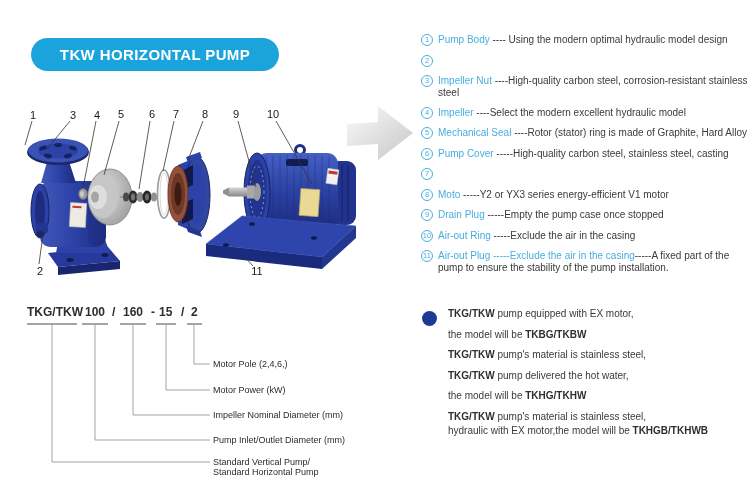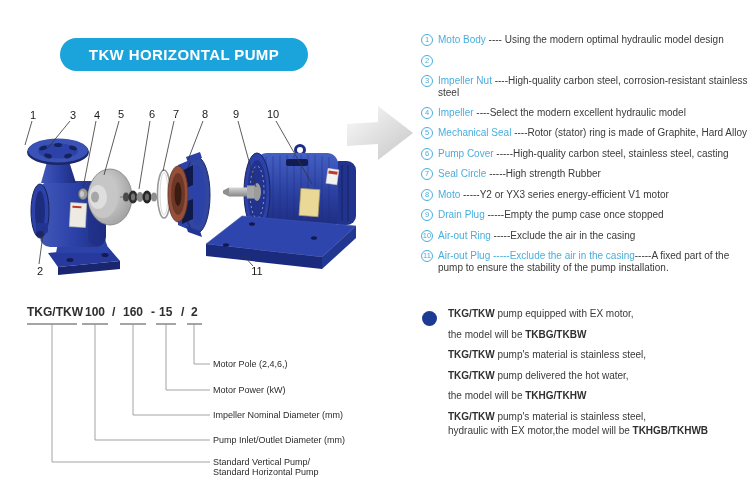--- a/index.html
+++ b/index.html
@@ -1,19 +1,19 @@
 <!DOCTYPE html>
 <html><head>
 <meta charset="utf-8">
 <style>
   html,body{margin:0;padding:0;background:#fff;}
   .page{position:relative;width:756px;height:500px;background:#ffffff;overflow:hidden;
         font-family:"Liberation Sans",sans-serif;color:#3a3a3a;}
   
-  .banner{position:absolute;left:60px;top:38px;width:248px;height:33px;background:#1ba3dc;
+  .banner{position:absolute;left:31px;top:38px;width:248px;height:33px;background:#1ba3dc;
           border-radius:17px;display:flex;align-items:center;justify-content:center;
           color:#fff;font-weight:bold;font-size:15px;letter-spacing:.4px;}
   
   .diagram{position:absolute;left:10px;top:95px;width:410px;height:200px;}
   .diagram text{font-family:"Liberation Sans",sans-serif;font-size:11px;fill:#1a1a1a;}
   
   .parts{position:absolute;left:421px;top:34px;width:332px;}
   .pitem{display:flex;align-items:flex-start;margin-bottom:8.5px;font-size:10px;
          line-height:11.5px;color:#3a3a3a;}
   .pnum{flex:0 0 auto;width:10px;height:10px;border:1px solid #49aede;border-radius:50%;
@@ -206,21 +206,21 @@
       <text x="226" y="23">9</text>
       <text x="263" y="23">10</text>
       <text x="30" y="180">2</text>
       <text x="247" y="180">11</text>
     </g>
   </svg>
 
   <div class="parts">
     <div class="pitem">
         <span class="pnum">1</span>
-        <span class="ptxt"><span class="pname">Moto Body</span><span class="pdesc"> ---- Using the modern optimal hydraulic model design</span></span>
+        <span class="ptxt"><span class="pname">Pump Body</span><span class="pdesc"> ---- Using the modern optimal hydraulic model design</span></span>
       </div>
     <div class="pitem">
         <span class="pnum">2</span>
       </div>
     <div class="pitem">
         <span class="pnum">3</span>
         <span class="ptxt"><span class="pname">Impeller Nut</span><span class="pdesc"> ----High-quality carbon steel, corrosion-resistant stainless steel</span></span>
       </div>
     <div class="pitem">
         <span class="pnum">4</span>
@@ -229,21 +229,20 @@
     <div class="pitem">
         <span class="pnum">5</span>
         <span class="ptxt"><span class="pname">Mechanical Seal</span><span class="pdesc"> ----Rotor (stator) ring is made of Graphite, Hard Alloy</span></span>
       </div>
     <div class="pitem">
         <span class="pnum">6</span>
         <span class="ptxt"><span class="pname">Pump Cover</span><span class="pdesc"> -----High-quality carbon steel, stainless steel, casting</span></span>
       </div>
     <div class="pitem">
         <span class="pnum">7</span>
-        <span class="ptxt"><span class="pname">Seal Circle</span><span class="pdesc"> -----High strength Rubber</span></span>
       </div>
     <div class="pitem">
         <span class="pnum">8</span>
         <span class="ptxt"><span class="pname">Moto</span><span class="pdesc"> -----Y2 or YX3 series energy-efficient V1 motor</span></span>
       </div>
     <div class="pitem">
         <span class="pnum">9</span>
         <span class="ptxt"><span class="pname">Drain Plug</span><span class="pdesc"> -----Empty the pump case once stopped</span></span>
       </div>
     <div class="pitem">

